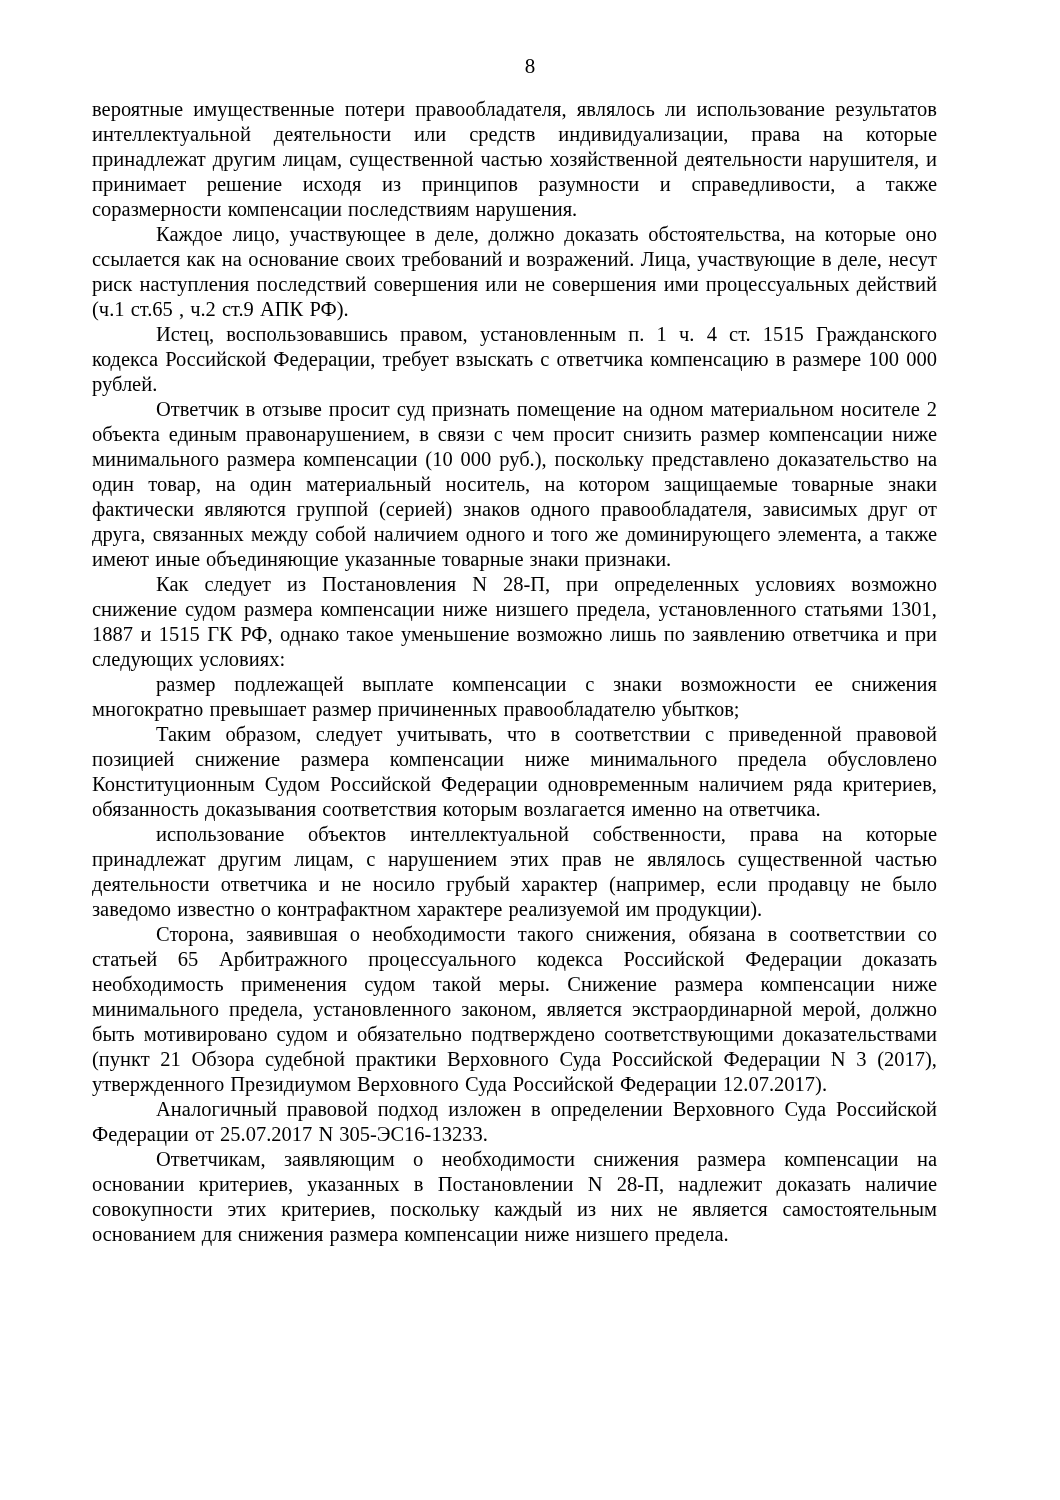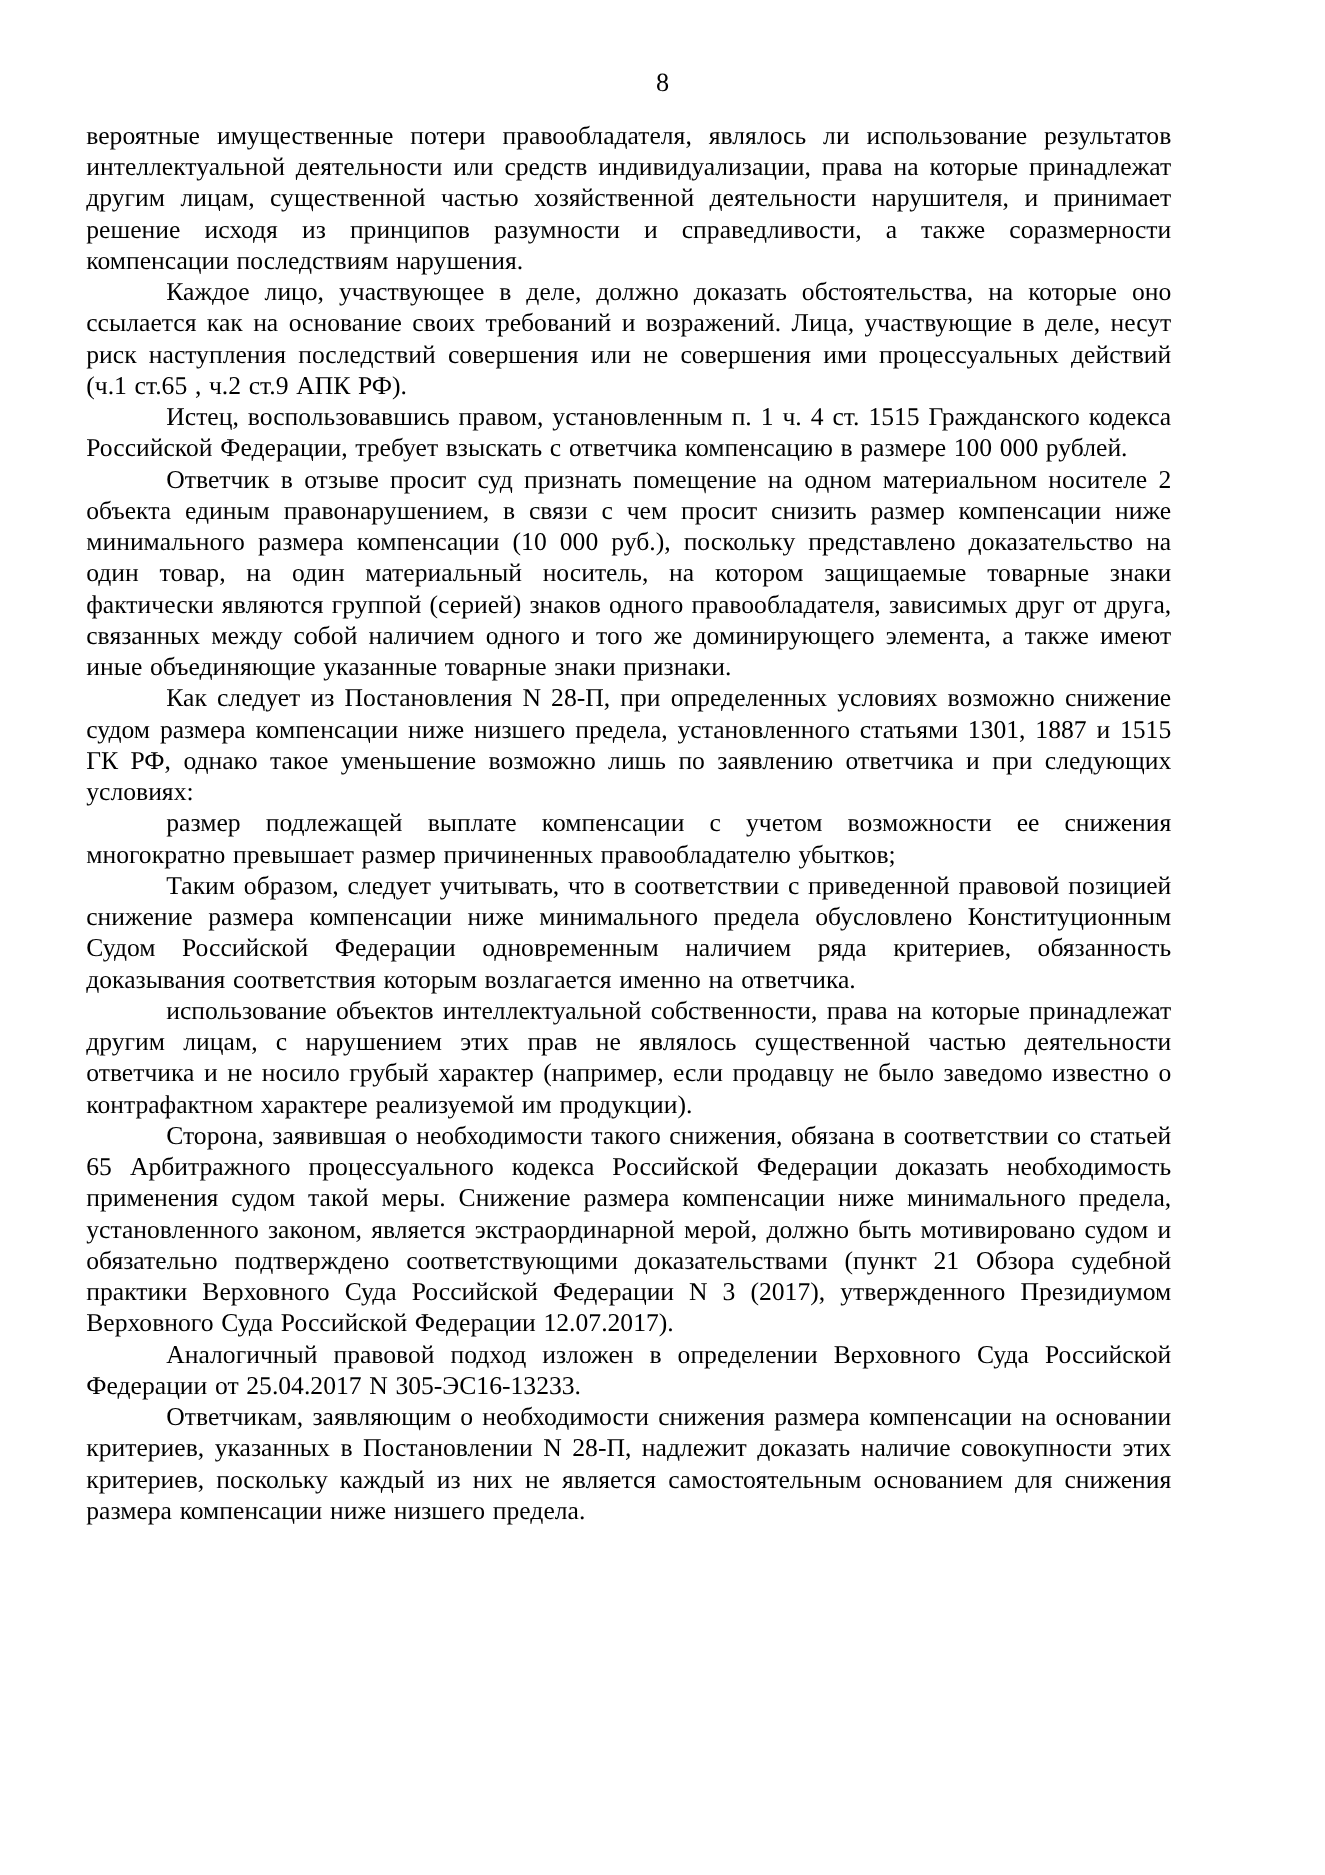--- a/index.html
+++ b/index.html
@@ -17,21 +17,21 @@
     color: #000000;
   }
   .page-number {
     padding-top: 56px;
     text-align: center;
     font-size: 21px;
     line-height: 21px;
     color: #000000;
   }
   .content {
-    margin: 20px 123px 0 69px; 
+    margin: 20px 123px 0 92px; 
     text-align: justify;
   }
   .content p {
     margin: 0;
     padding: 0;
     font-size: 20.5px;
     line-height: 25px;
     text-indent: 64px;
     word-spacing: 1px;
   }
@@ -43,20 +43,20 @@
 <body>
 
 <div class="page">
   <div class="page-number">8</div>
   <div class="content">
     <p class="no-indent">вероятные имущественные потери правообладателя, являлось ли использование результатов интеллектуальной деятельности или средств индивидуализации, права на которые принадлежат другим лицам, существенной частью хозяйственной деятельности нарушителя, и принимает решение исходя из принципов разумности и справедливости, а также соразмерности компенсации последствиям нарушения.</p>
     <p>Каждое лицо, участвующее в деле, должно доказать обстоятельства, на которые оно ссылается как на основание своих требований и возражений. Лица, участвующие в деле, несут риск наступления последствий совершения или не совершения ими процессуальных действий (ч.1 ст.65 , ч.2 ст.9 АПК РФ).</p>
     <p>Истец, воспользовавшись правом, установленным п. 1 ч. 4 ст. 1515 Гражданского кодекса Российской Федерации, требует взыскать с ответчика компенсацию в размере 100 000 рублей.</p>
     <p>Ответчик в отзыве просит суд признать помещение на одном материальном носителе 2 объекта единым правонарушением, в связи с чем просит снизить размер компенсации ниже минимального размера компенсации (10 000 руб.), поскольку представлено доказательство на один товар, на один материальный носитель, на котором защищаемые товарные знаки фактически являются группой (серией) знаков одного правообладателя, зависимых друг от друга, связанных между собой наличием одного и того же доминирующего элемента, а также имеют иные объединяющие указанные товарные знаки признаки.</p>
     <p>Как следует из Постановления N 28-П, при определенных условиях возможно снижение судом размера компенсации ниже низшего предела, установленного статьями 1301, 1887 и 1515 ГК РФ, однако такое уменьшение возможно лишь по заявлению ответчика и при следующих условиях:</p>
-    <p>размер подлежащей выплате компенсации с учетом возможности ее снижения многократно превышает размер причиненных правообладателю убытков;</p>
+    <p>размер подлежащей выплате компенсации с знаки возможности ее снижения многократно превышает размер причиненных правообладателю убытков;</p>
     <p>Таким образом, следует учитывать, что в соответствии с приведенной правовой позицией снижение размера компенсации ниже минимального предела обусловлено Конституционным Судом Российской Федерации одновременным наличием ряда критериев, обязанность доказывания соответствия которым возлагается именно на ответчика.</p>
     <p>использование объектов интеллектуальной собственности, права на которые принадлежат другим лицам, с нарушением этих прав не являлось существенной частью деятельности ответчика и не носило грубый характер (например, если продавцу не было заведомо известно о контрафактном характере реализуемой им продукции).</p>
     <p>Сторона, заявившая о необходимости такого снижения, обязана в соответствии со статьей 65 Арбитражного процессуального кодекса Российской Федерации доказать необходимость применения судом такой меры. Снижение размера компенсации ниже минимального предела, установленного законом, является экстраординарной мерой, должно быть мотивировано судом и обязательно подтверждено соответствующими доказательствами (пункт 21 Обзора судебной практики Верховного Суда Российской Федерации N 3 (2017), утвержденного Президиумом Верховного Суда Российской Федерации 12.07.2017).</p>
-    <p>Аналогичный правовой подход изложен в определении Верховного Суда Российской Федерации от 25.04.2017 N 305-ЭС16-13233.</p>
+    <p>Аналогичный правовой подход изложен в определении Верховного Суда Российской Федерации от 25.07.2017 N 305-ЭС16-13233.</p>
     <p>Ответчикам, заявляющим о необходимости снижения размера компенсации на основании критериев, указанных в Постановлении N 28-П, надлежит доказать наличие совокупности этих критериев, поскольку каждый из них не является самостоятельным основанием для снижения размера компенсации ниже низшего предела.</p>
   </div>
 </div>
 
 </body></html>

